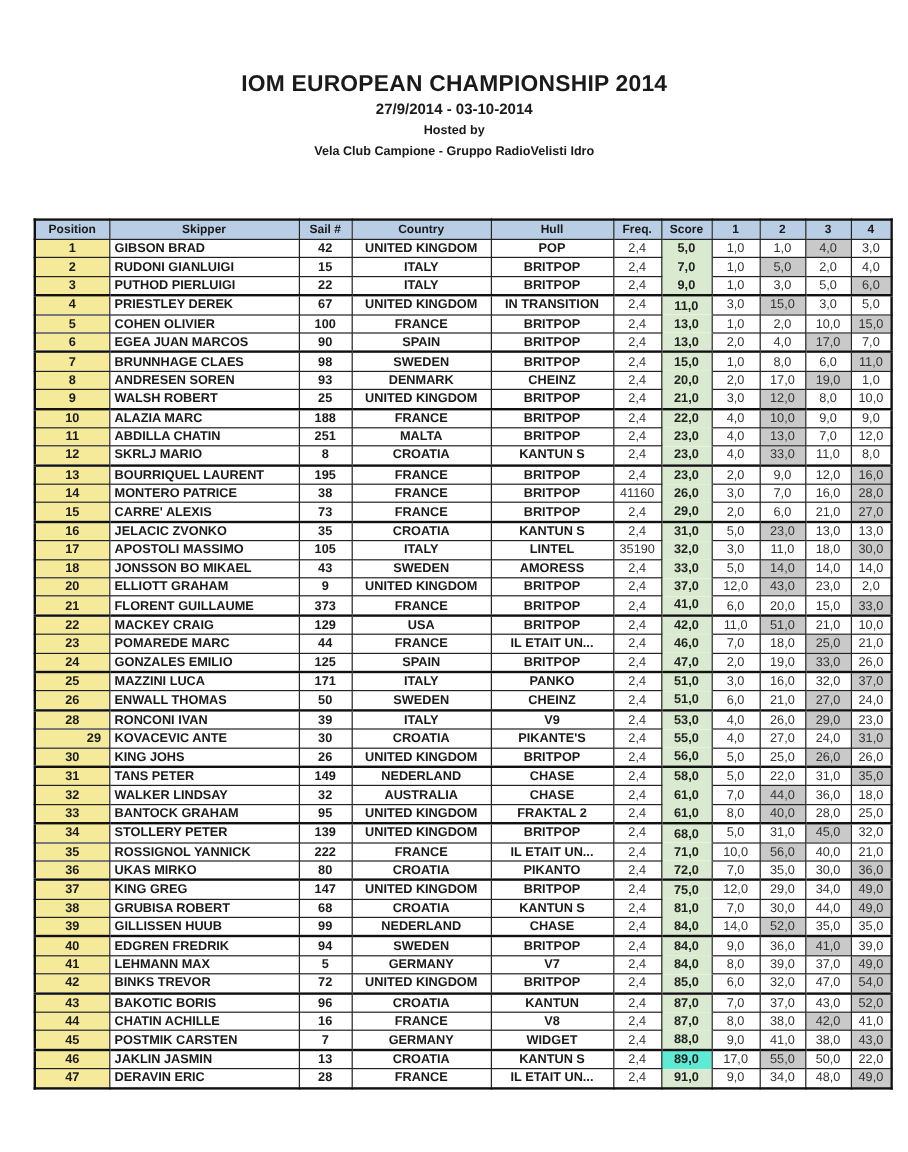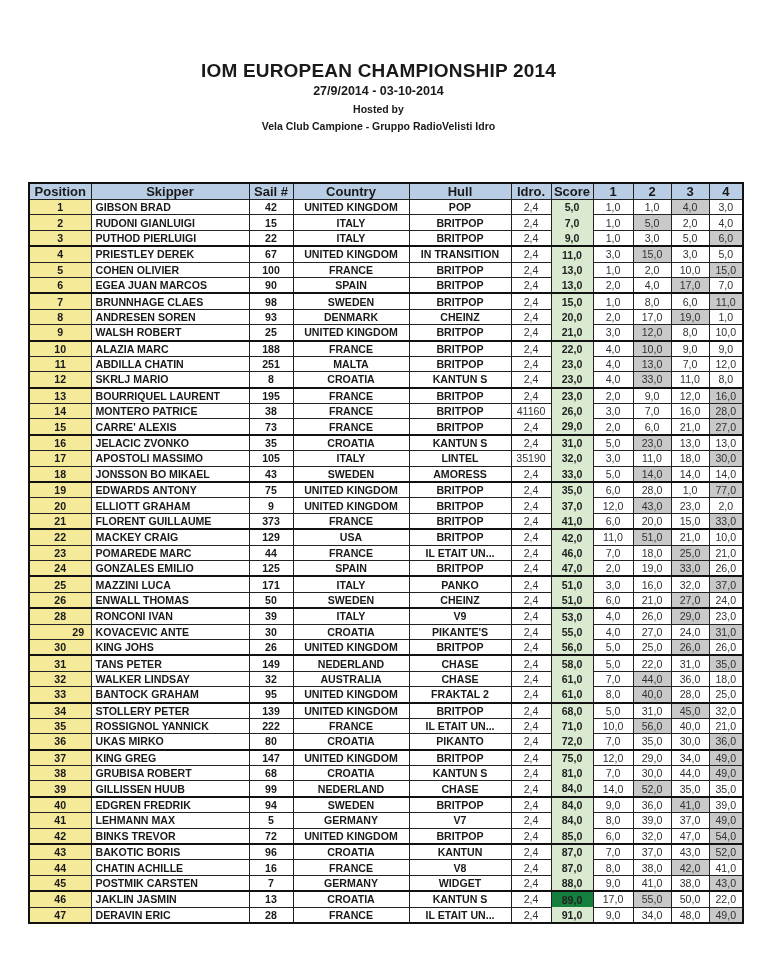--- a/index.html
+++ b/index.html
@@ -7,21 +7,21 @@
          font-family: "Liberation Sans", "DejaVu Sans", sans-serif; color: #1a1a1a; }
   .hdr { position: absolute; left: 0; width: 757px; text-align: center; font-weight: bold; }
   #title { top: 60px; font-size: 19px; letter-spacing: 0.2px; }
   #dates { top: 84px; font-size: 12.5px; }
   #hosted { top: 103px; font-size: 10.5px; }
   #club { top: 120px; font-size: 10.5px; }
   table { position: absolute; left: 28px; top: 182px; border-collapse: collapse;
           table-layout: fixed; border: 2px solid #111; }
   th, td { border: 1px solid #222; padding: 0; height: 14.4px; line-height: 14px;
            font-size: 10.6px; text-align: center; white-space: nowrap; overflow: hidden; }
-  th { background: #b9cde5; font-weight: bold; font-size: 13px; height: 15px; margin-left: 40px; }
+  th { background: #b9cde5; font-weight: bold; font-size: 10px; height: 15px; margin-left: 40px; }
   td { font-weight: bold; }
   td.pos { background: #f5e99a; }
   td.skip { text-align: left; padding-left: 4px; }
   td.freq { font-weight: normal; color: #333; }
   td.score { background: #d9ead0; border-top: none; border-bottom: none; color: #222; }
   td.race { font-weight: normal; color: #333; }
   td.race.discard { background: #c9c9c9; }
   tr.grp td { border-top: 2px solid #111; }
 </style>
 </head>
@@ -46,21 +46,21 @@
       <col style="width:38px">
       <col style="width:34px">
   </colgroup>
   <thead>
     <tr>
       <th style="background: rgb(185, 205, 229);">Position</th>
       <th style="background: rgb(185, 205, 229);">Skipper</th>
       <th style="background: rgb(185, 205, 229);">Sail #</th>
       <th style="background: rgb(185, 205, 229);">Country</th>
       <th style="background: rgb(185, 205, 229);">Hull</th>
-      <th style="background: rgb(185, 205, 229);">Idro.</th>
+      <th style="background: rgb(185, 205, 229);">Freq.</th>
       <th style="background: rgb(185, 205, 229);">Score</th>
       <th style="background: rgb(185, 205, 229);">1</th>
       <th style="background: rgb(185, 205, 229);">2</th>
       <th style="background: rgb(185, 205, 229);">3</th>
       <th style="background: rgb(185, 205, 229);">4</th>
     </tr>
   </thead>
   <tbody id="rows">
       <tr>
         <td class="pos" style="background: rgb(245, 233, 154);">1</td>
@@ -289,33 +289,20 @@
         <td>43</td>
         <td>SWEDEN</td>
         <td>AMORESS</td>
         <td class="freq">2,4</td>
         <td class="score" style="background: rgb(217, 234, 208);">33,0</td>
         <td class="race">5,0</td>
         <td class="race discard" style="background: rgb(201, 201, 201);">14,0</td>
         <td class="race">14,0</td>
         <td class="race">14,0</td>
       </tr>
-      <tr class="grp">
-        <td class="pos" style="background: rgb(245, 233, 154);">19</td>
-        <td class="skip">EDWARDS ANTONY</td>
-        <td>75</td>
-        <td>UNITED KINGDOM</td>
-        <td>BRITPOP</td>
-        <td class="freq">2,4</td>
-        <td class="score" style="background: rgb(217, 234, 208);">35,0</td>
-        <td class="race">6,0</td>
-        <td class="race">28,0</td>
-        <td class="race">1,0</td>
-        <td class="race discard" style="background: rgb(201, 201, 201);">77,0</td>
-      </tr>
       <tr>
         <td class="pos" style="background: rgb(245, 233, 154);">20</td>
         <td class="skip">ELLIOTT GRAHAM</td>
         <td>9</td>
         <td>UNITED KINGDOM</td>
         <td>BRITPOP</td>
         <td class="freq">2,4</td>
         <td class="score" style="background: rgb(217, 234, 208);">37,0</td>
         <td class="race">12,0</td>
         <td class="race discard" style="background: rgb(201, 201, 201);">43,0</td>
@@ -634,21 +621,21 @@
         <td class="race">38,0</td>
         <td class="race discard" style="background: rgb(201, 201, 201);">43,0</td>
       </tr>
       <tr class="grp">
         <td class="pos" style="background: rgb(245, 233, 154);">46</td>
         <td class="skip">JAKLIN JASMIN</td>
         <td>13</td>
         <td>CROATIA</td>
         <td>KANTUN S</td>
         <td class="freq">2,4</td>
-        <td class="score" style="background: #15803d;">89,0</td>
+        <td class="score" style="background: #5eead4;">89,0</td>
         <td class="race">17,0</td>
         <td class="race discard" style="background: rgb(201, 201, 201);">55,0</td>
         <td class="race">50,0</td>
         <td class="race">22,0</td>
       </tr>
       <tr>
         <td class="pos" style="background: rgb(245, 233, 154);">47</td>
         <td class="skip">DERAVIN ERIC</td>
         <td>28</td>
         <td>FRANCE</td>

